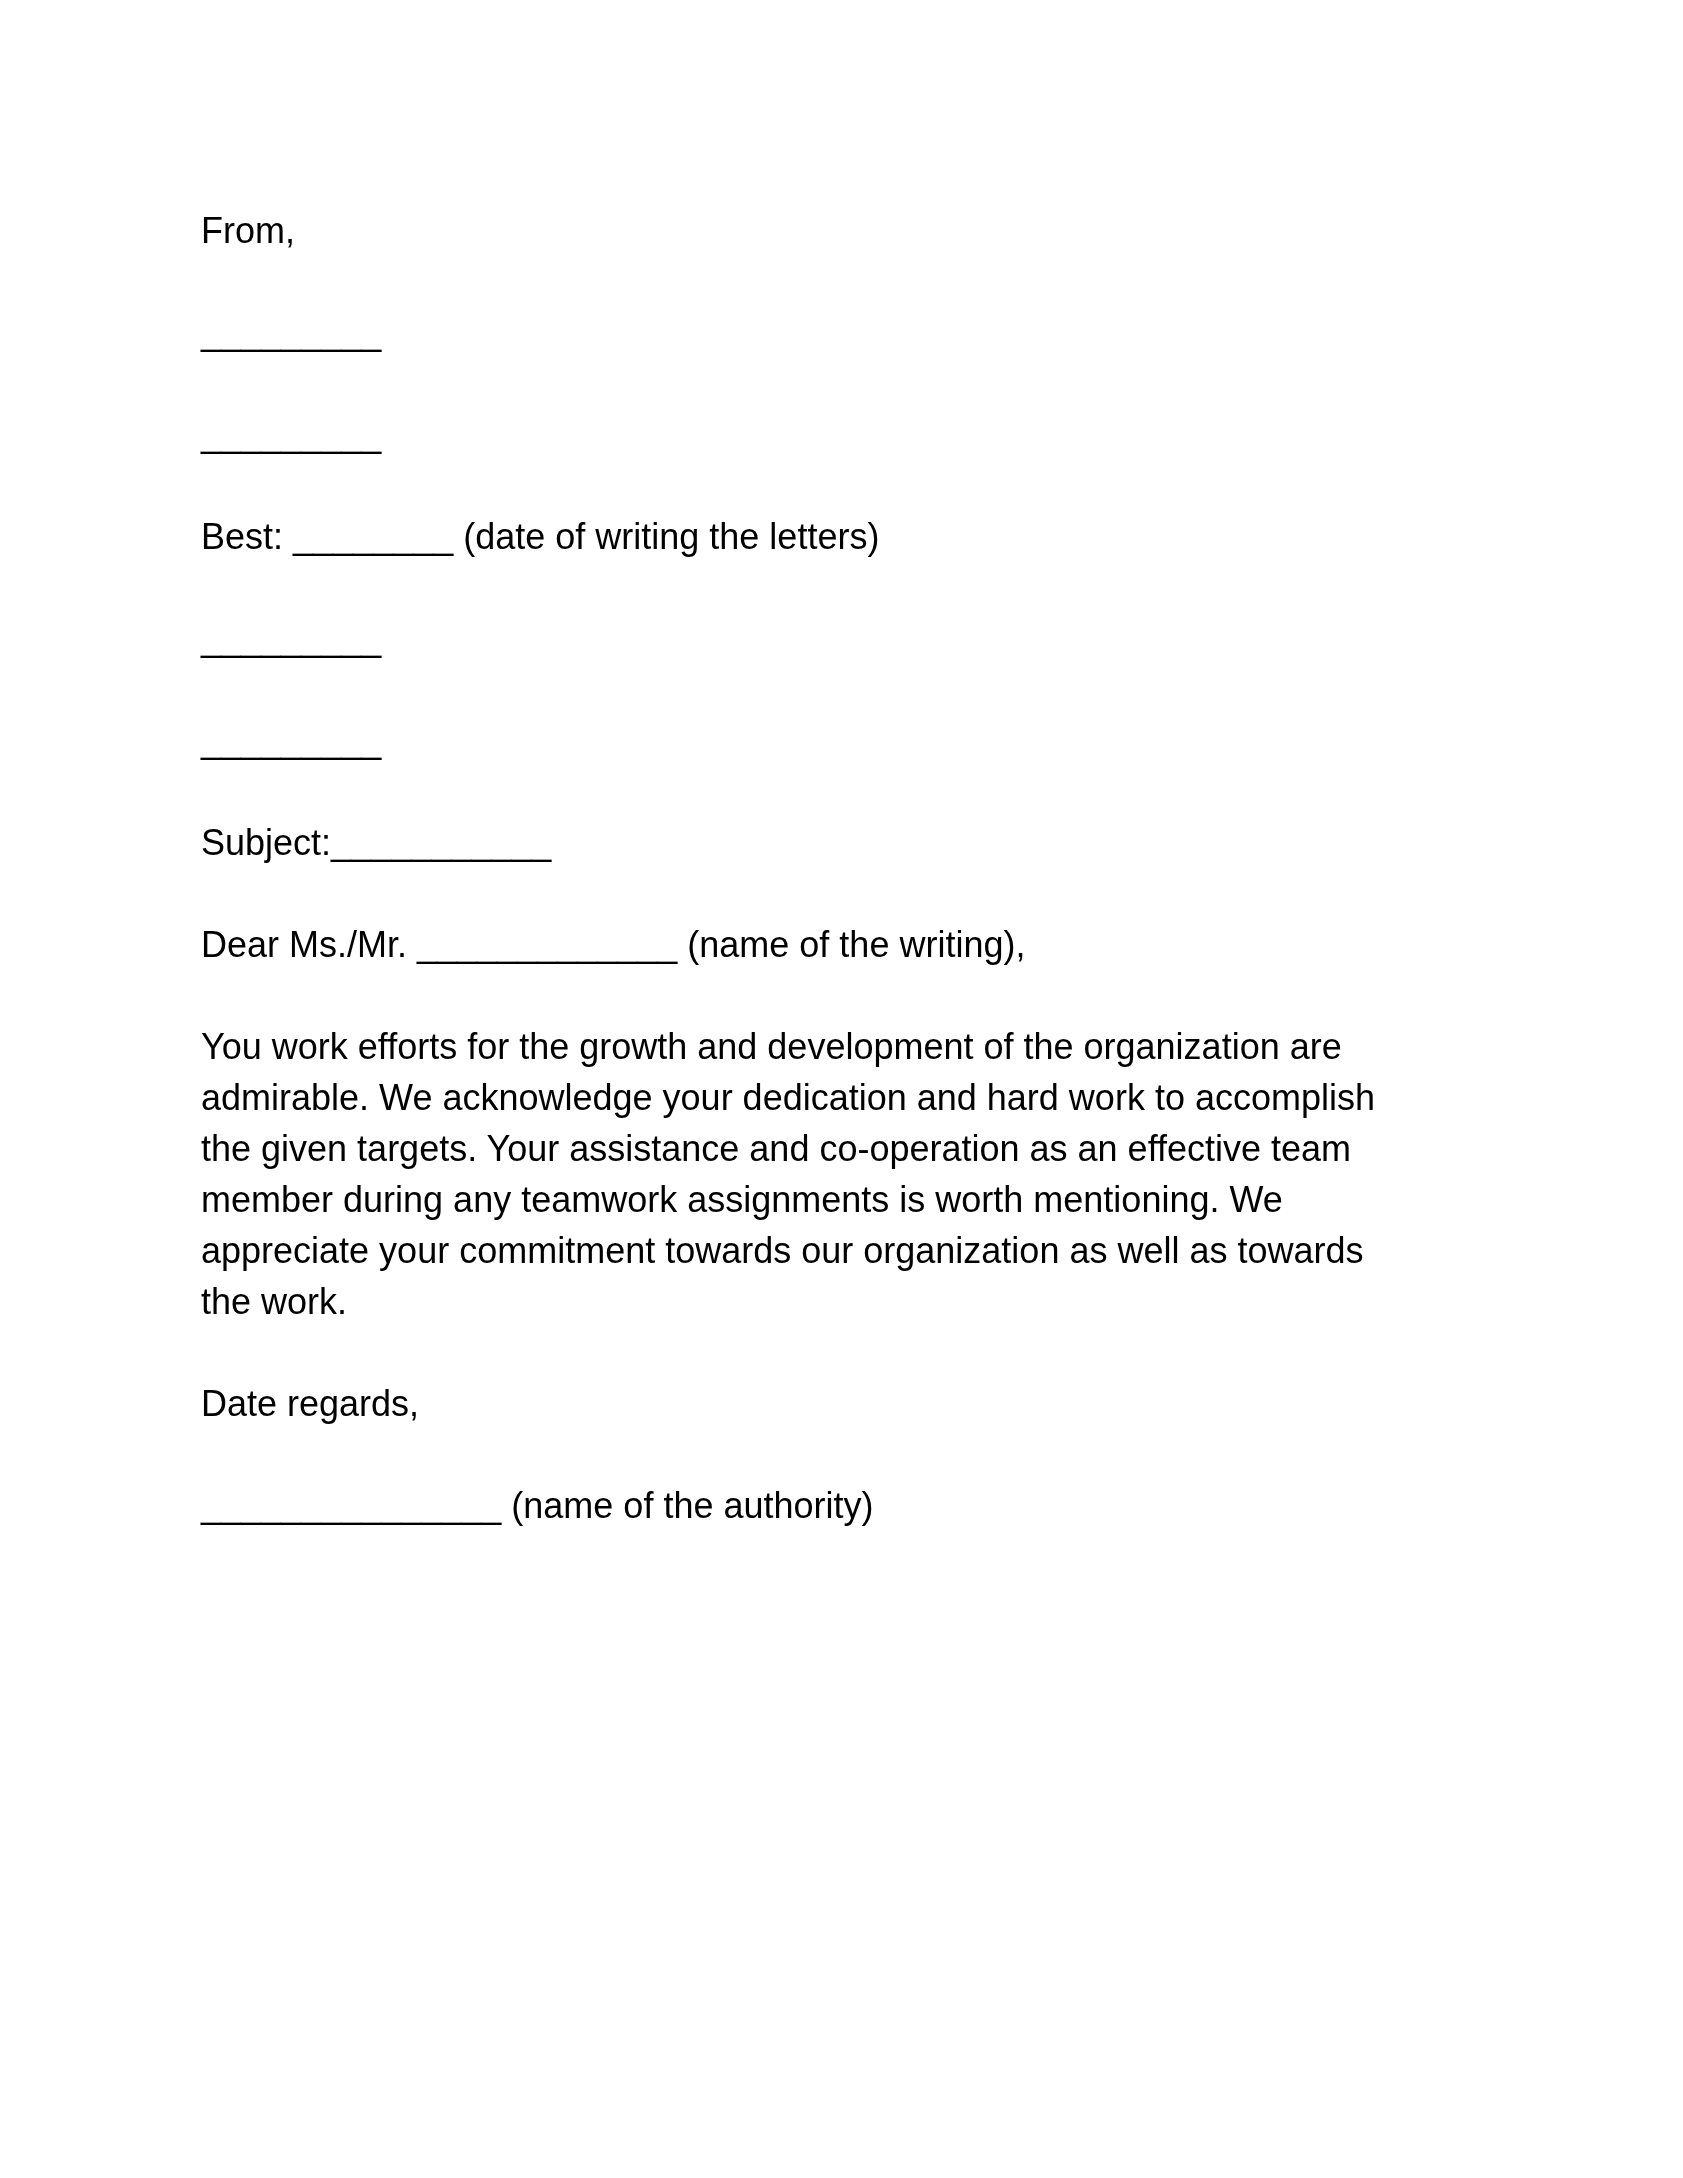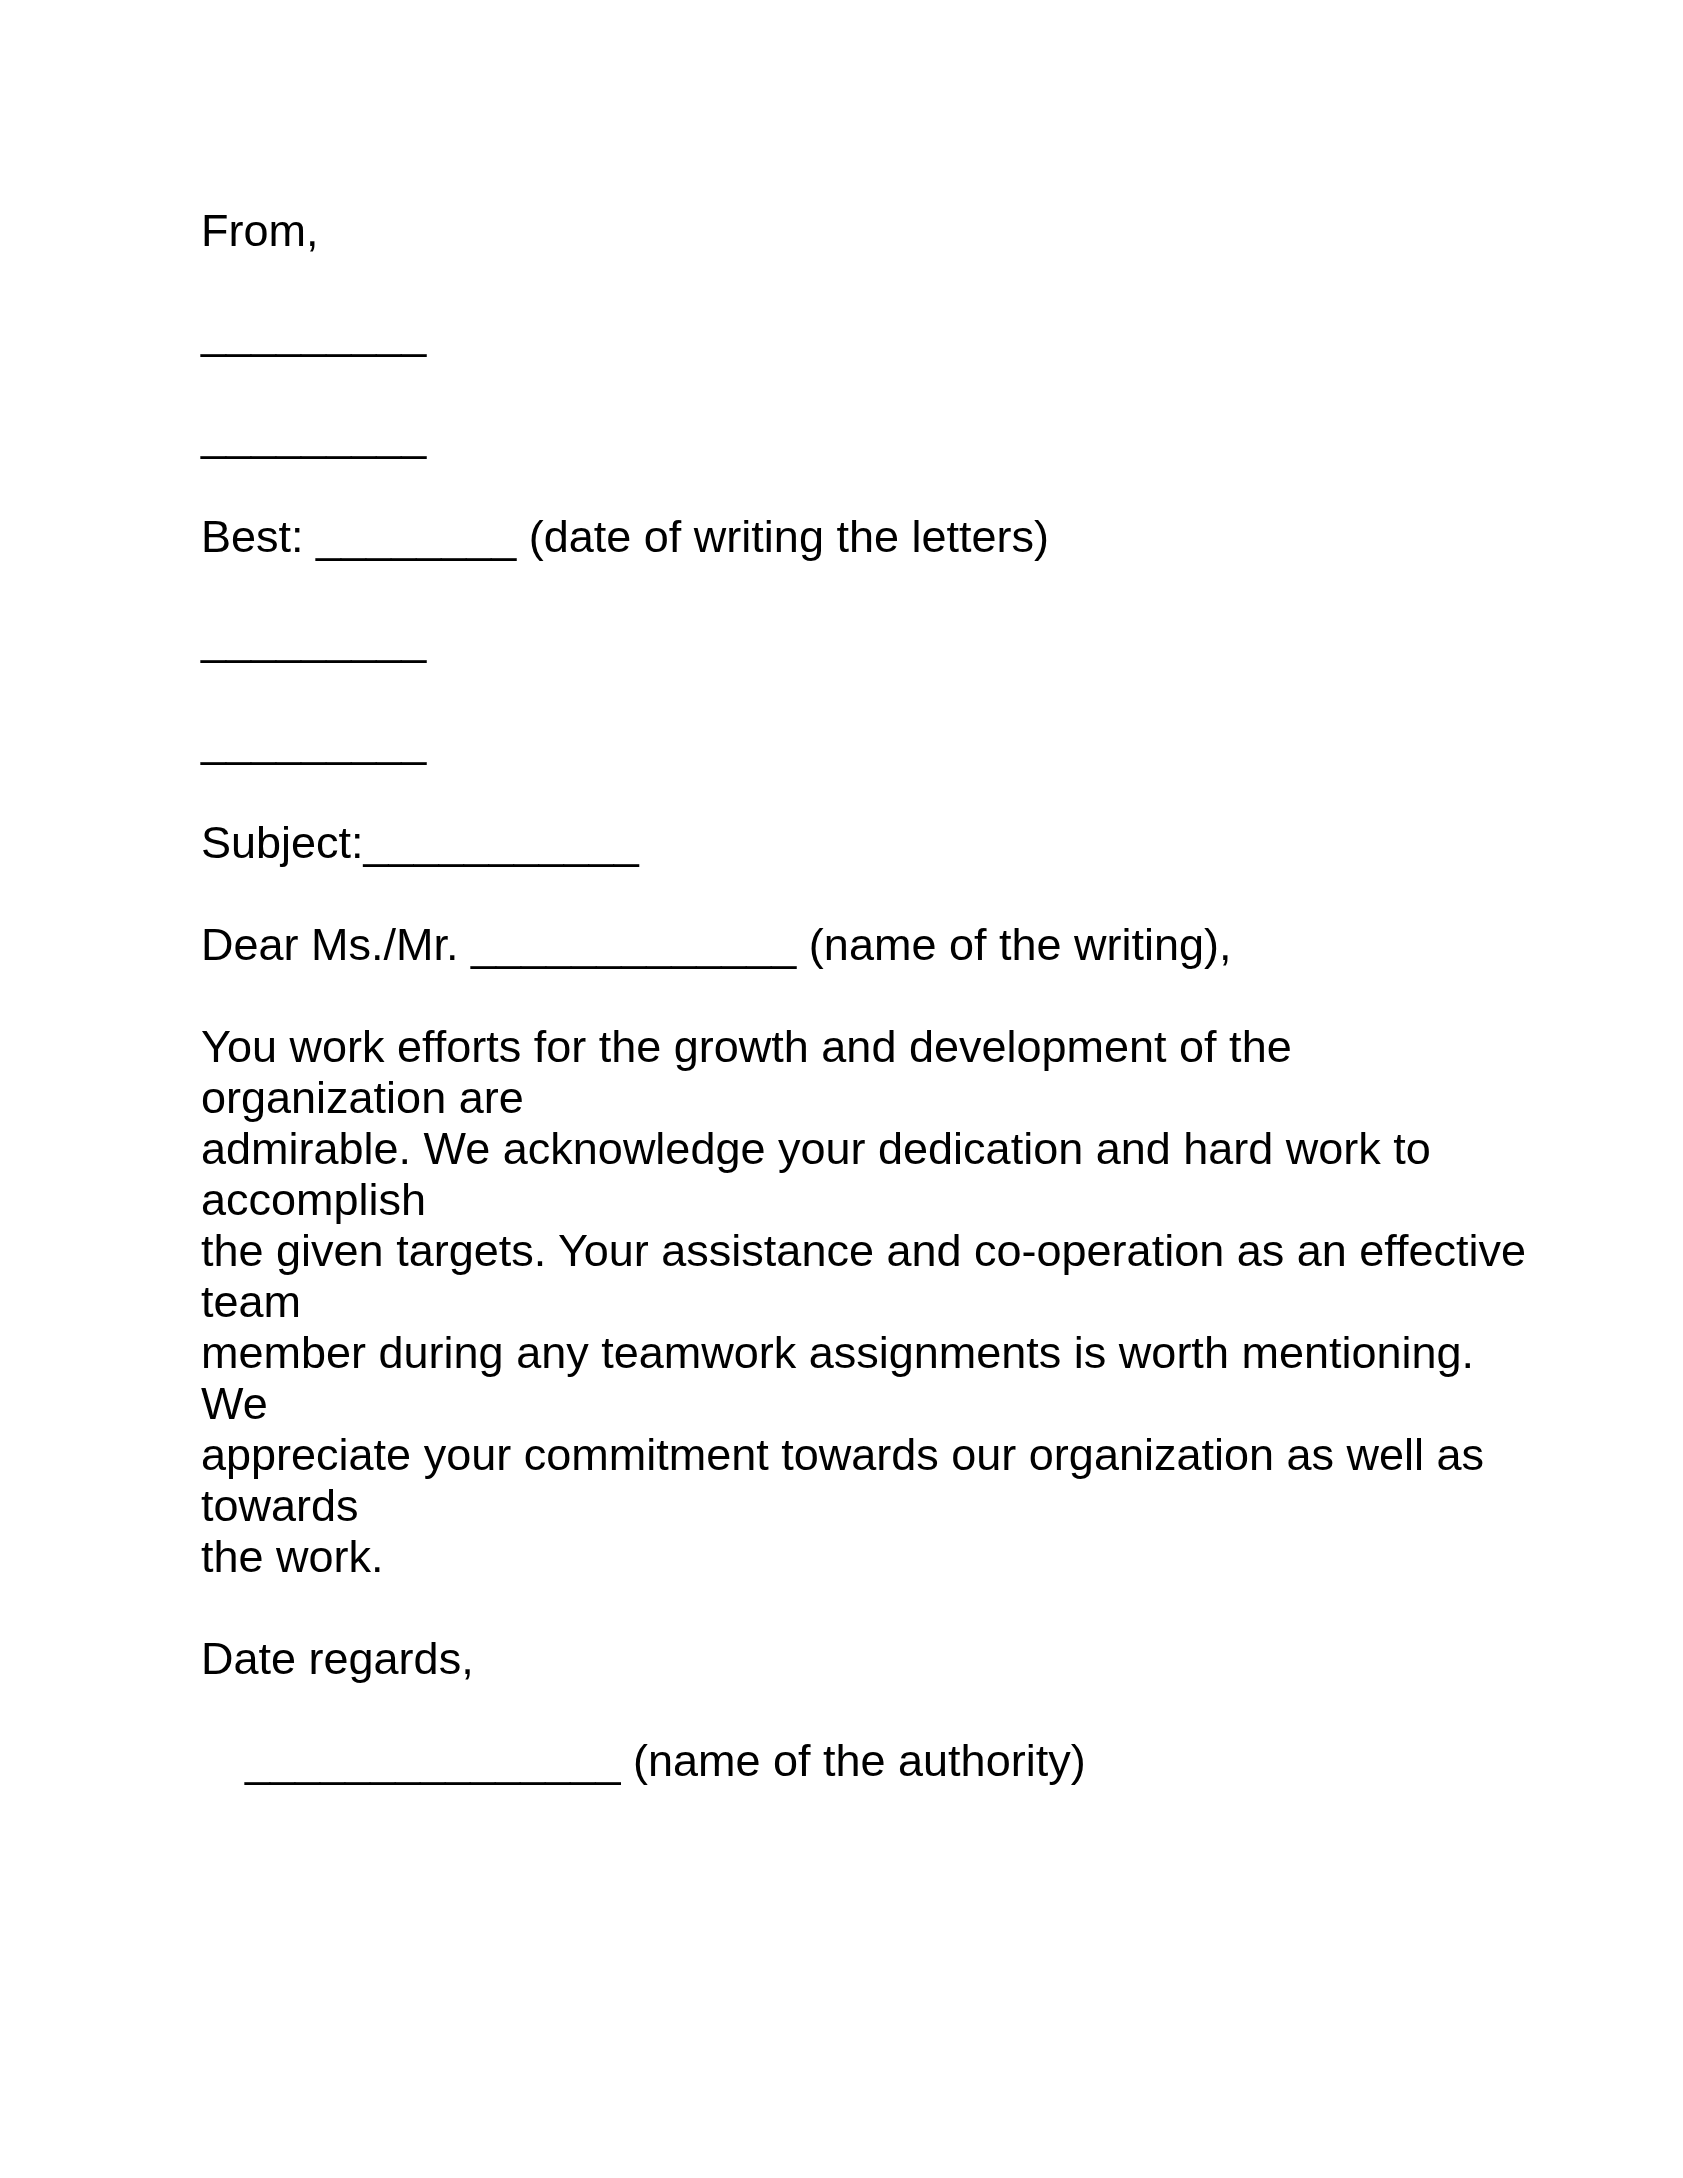--- a/index.html
+++ b/index.html
@@ -8,33 +8,32 @@
     background: #ffffff;
   }
   .page {
     position: relative;
     width: 1683px;
     height: 2178px;
     background: #ffffff;
     box-sizing: border-box;
     padding: 205px 139px 0 201px;
     font-family: "Liberation Sans", "DejaVu Sans", sans-serif;
-    font-size: 45px;
+    font-size: 36px;
     line-height: 51px;
     color: #000000;
     overflow: hidden;
   }
   .doc-line {
     margin: 0 0 51px 0;
     white-space: pre-line;
     letter-spacing: 0;
   }
   .doc-line:last-child {
     margin-bottom: 0;
-    margin-left: 44px;
   }
 </style>
 </head>
 <body>
 
 <div class="page">
   <p class="doc-line">From,</p>
   <p class="doc-line">_________</p>
   <p class="doc-line">_________</p>
   <p class="doc-line">Best: ________ (date of writing the letters)</p>

